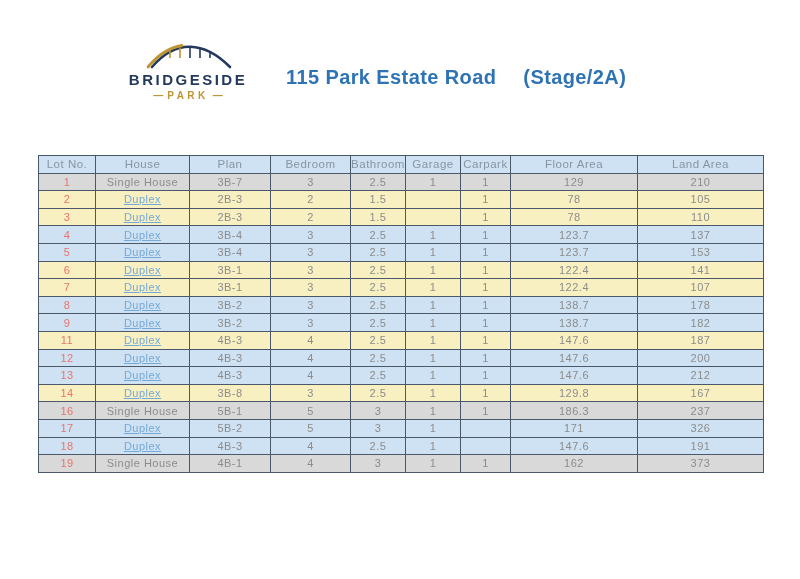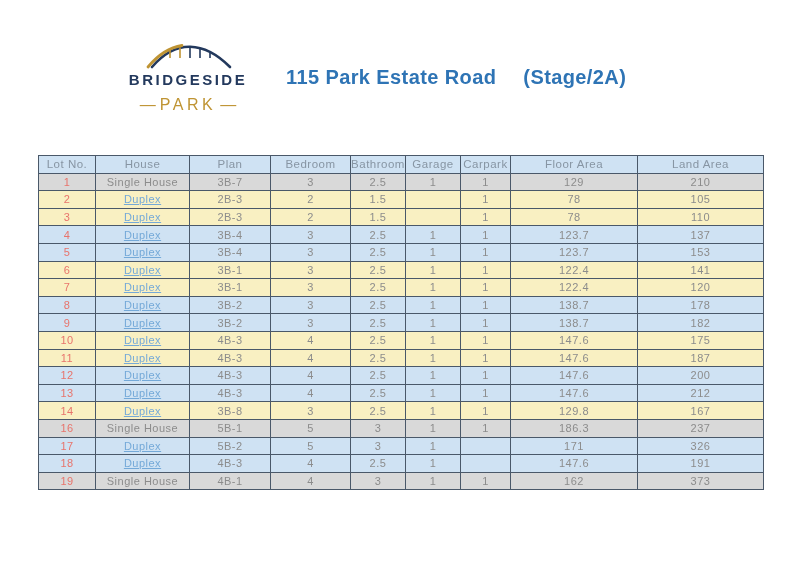--- a/index.html
+++ b/index.html
@@ -24,24 +24,24 @@
   .tick-gold     { stroke: var(--logo-gold); }
   .tick-navy     { stroke: var(--logo-navy); }
   .logo-name {
     color: var(--logo-navy);
     font-size: 15px;
     font-weight: 600;
     letter-spacing: 2.5px;
     white-space: nowrap;
   }
   .logo-sub {
-    margin-top: 8px;
+    margin-top: 2px;
     color: var(--logo-gold);
-    font-size: 16px;
-    font-weight: 400;
+    font-size: 10px;
+    font-weight: 700;
     letter-spacing: 3.5px;
     white-space: nowrap;
   }
   .logo-sub .dash { letter-spacing: 0; margin: 0 4px; }
 
   
   .page-title {
     position: absolute;
     left: 286px; top: 66px;
     display: flex;
@@ -208,21 +208,21 @@
         </tr>
         <tr class="yellow">
           <td class="lot">7</td>
           <td class="house duplex">Duplex</td>
           <td>3B-1</td>
           <td>3</td>
           <td>2.5</td>
           <td>1</td>
           <td>1</td>
           <td>122.4</td>
-          <td>120</td>
+          <td>107</td>
         </tr>
         <tr class="blue">
           <td class="lot">8</td>
           <td class="house duplex">Duplex</td>
           <td>3B-2</td>
           <td>3</td>
           <td>2.5</td>
           <td>1</td>
           <td>1</td>
           <td>138.7</td>
@@ -231,31 +231,20 @@
         <tr class="blue">
           <td class="lot">9</td>
           <td class="house duplex">Duplex</td>
           <td>3B-2</td>
           <td>3</td>
           <td>2.5</td>
           <td>1</td>
           <td>1</td>
           <td>138.7</td>
           <td>182</td>
-        </tr>
-        <tr class="yellow">
-          <td class="lot">10</td>
-          <td class="house duplex">Duplex</td>
-          <td>4B-3</td>
-          <td>4</td>
-          <td>2.5</td>
-          <td>1</td>
-          <td>1</td>
-          <td>147.6</td>
-          <td>175</td>
         </tr>
         <tr class="yellow">
           <td class="lot">11</td>
           <td class="house duplex">Duplex</td>
           <td>4B-3</td>
           <td>4</td>
           <td>2.5</td>
           <td>1</td>
           <td>1</td>
           <td>147.6</td>

